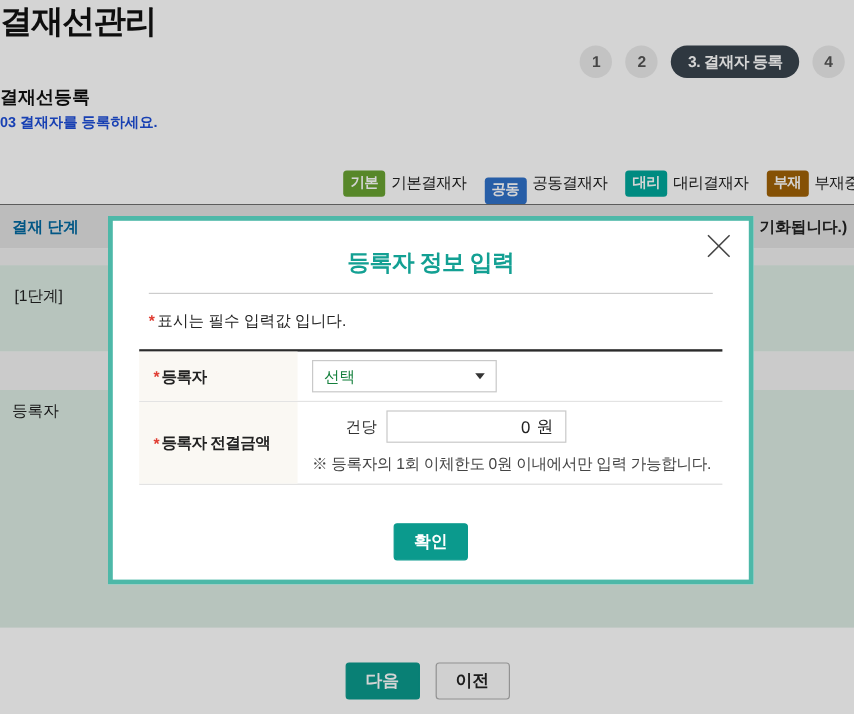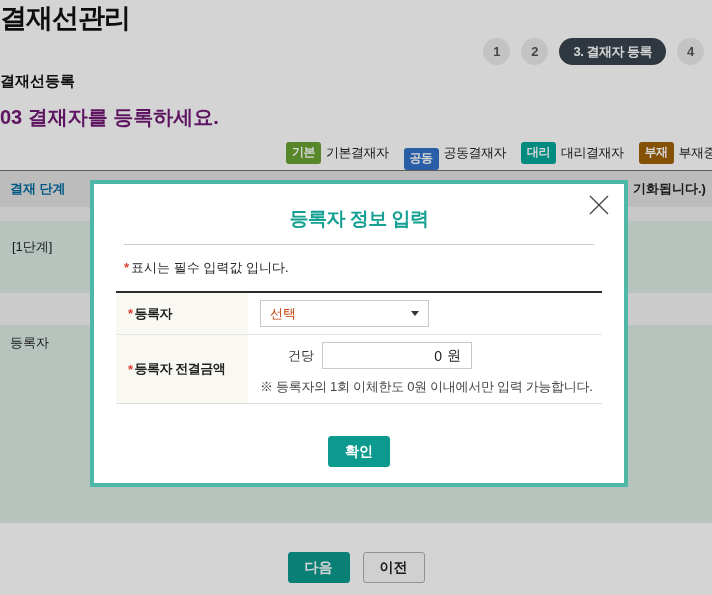--- a/index.html
+++ b/index.html
@@ -11,21 +11,21 @@
   }
   
   .page{position:absolute;inset:0;background:#fff;}
   .page-title{position:absolute;left:0;top:0;font-size:27px;font-weight:800;letter-spacing:-1px;color:#121212;}
   .steps{position:absolute;top:38px;right:8px;display:flex;align-items:center;gap:11px;}
   .step-circle{width:27px;height:27px;border-radius:50%;background:#ebebeb;color:#555;
     font-size:13px;font-weight:700;display:flex;align-items:center;justify-content:center;}
   .step-pill{height:27px;padding:0 14px;border-radius:14px;background:#39444e;color:#fff;
     font-size:13px;font-weight:700;display:flex;align-items:center;letter-spacing:-0.5px;}
   .section-title{position:absolute;left:0;top:72px;font-size:15px;font-weight:800;color:#121212;}
-  .instruction{position:absolute;left:0;top:104px;font-size:20px;font-weight:800;color:#701a75;}
+  .instruction{position:absolute;left:0;top:94px;font-size:12px;font-weight:800;color:#1d4ed8;}
   .legend{position:absolute;top:136px;right:-4px;display:flex;align-items:center;gap:15px;white-space:nowrap;}
   .legend-item{display:flex;align-items:center;gap:5px;}
   .badge{display:inline-block;padding:2px 6px 3px;border-radius:3px;color:#fff;font-size:12px;font-weight:700;letter-spacing:-0.5px;}
   .badge.b0{background:#69a332;}
   .badge.b1{background:#3071c9;margin-top:12px;}
   .badge.b2{background:#00a89c;}
   .badge.b3{background:#a16207;}
   .legend-label{font-size:13px;color:#222;letter-spacing:-0.5px;}
   .tbl-topline{position:absolute;left:0;top:170px;width:712px;height:1px;background:#6f6f6f;}
   .tbl-header{position:absolute;left:0;top:171px;width:712px;height:36px;background:#e3e3e3;}
@@ -54,22 +54,22 @@
   .required-note{margin:14px 30px 14px;text-align:left;font-size:13px;color:#222;}
   .req{color:#e03c31;font-weight:700;margin-right:2px;}
   .form{margin:10px 22px 0;border-top:2px solid #2b2b2b;border-bottom:1px solid #dddddd;}
   .form-row{display:flex;border-top:1px solid #e3e3e3;}
   .form-row:first-child{border-top:none;}
   .form-label{width:132px;background:#faf8f3;padding:0 0 0 12px;font-size:13px;font-weight:700;color:#222;
     display:flex;align-items:center;box-sizing:border-box;letter-spacing:-0.5px;}
   .form-field{flex:1;padding:7px 0 7px 12px;display:flex;flex-direction:column;justify-content:center;}
   .row1{min-height:41px;}
   .row2{min-height:67px;}
-  .select-box{width:169px;height:27px;border:1px solid #c9c9c9;background:#fff;box-sizing:border-box;
-    display:flex;align-items:center;justify-content:space-between;padding:0 9px;font-size:13px;color:#c2410c;cursor:pointer;}
+  .select-box{width:154px;height:27px;border:1px solid #c9c9c9;background:#fff;box-sizing:border-box;
+    display:flex;align-items:center;justify-content:space-between;padding:0 9px;font-size:13px;color:#15803d;cursor:pointer;}
   .caret{width:0;height:0;border-left:4px solid transparent;border-right:4px solid transparent;border-top:5px solid #333;}
   .amount-line{display:flex;align-items:center;gap:8px;margin-left:28px;}
   .amount-prefix{font-size:13px;color:#333;}
   .amount-box{width:150px;height:27px;border:1px solid #c9c9c9;background:#fff;box-sizing:border-box;
     display:flex;align-items:center;justify-content:flex-end;padding:0 10px;gap:5px;}
   .amount-input{border:none;outline:none;width:90px;text-align:right;font-size:14px;color:#222;
     font-family:"Liberation Sans", sans-serif;padding:0;background:transparent;}
   .amount-unit{font-size:14px;color:#222;}
   .field-note{margin-top:9px;font-size:13px;color:#444;letter-spacing:-0.3px;}
   .confirm-wrap{display:flex;justify-content:center;margin-top:32px;}

